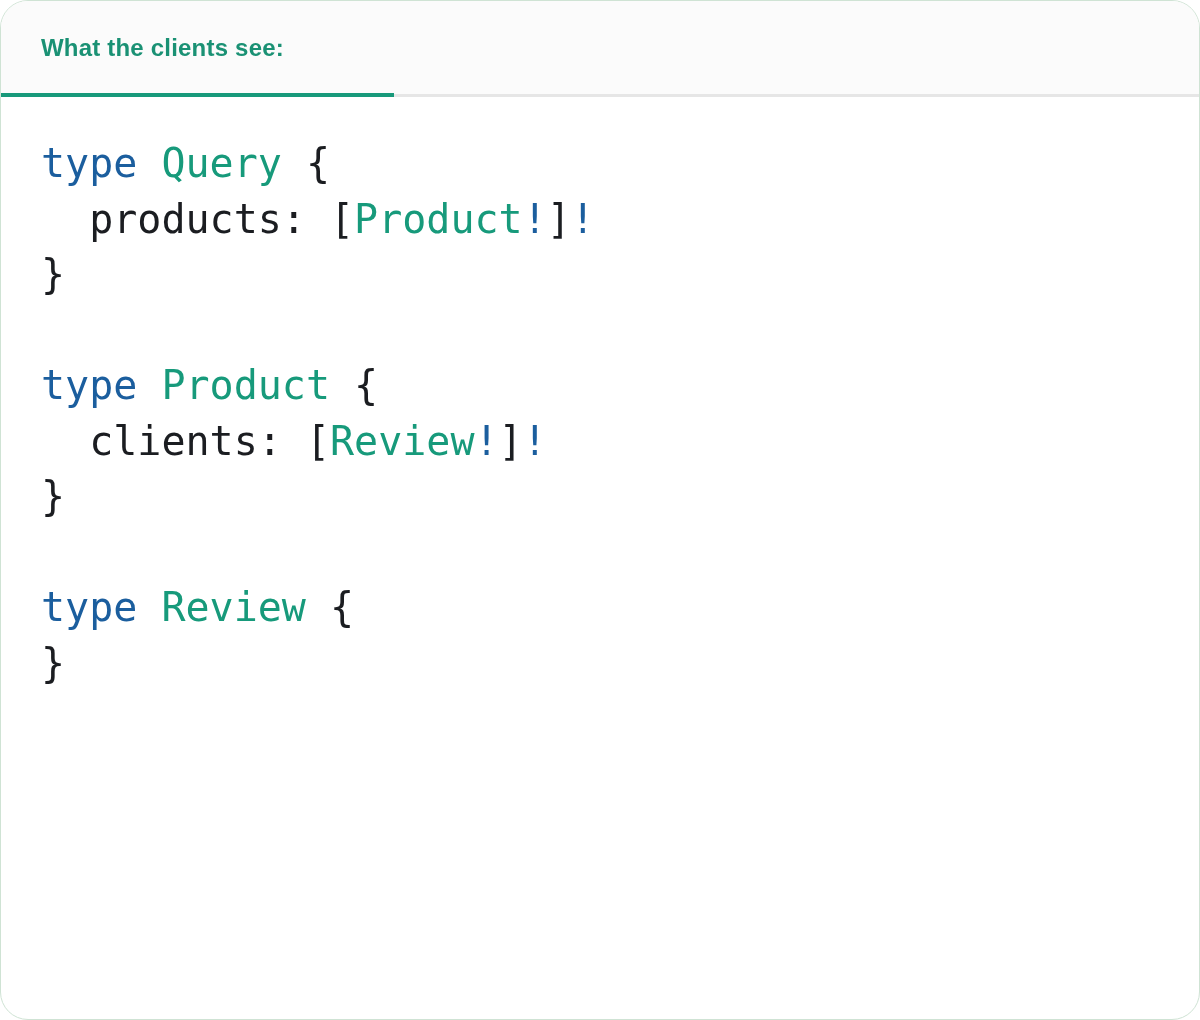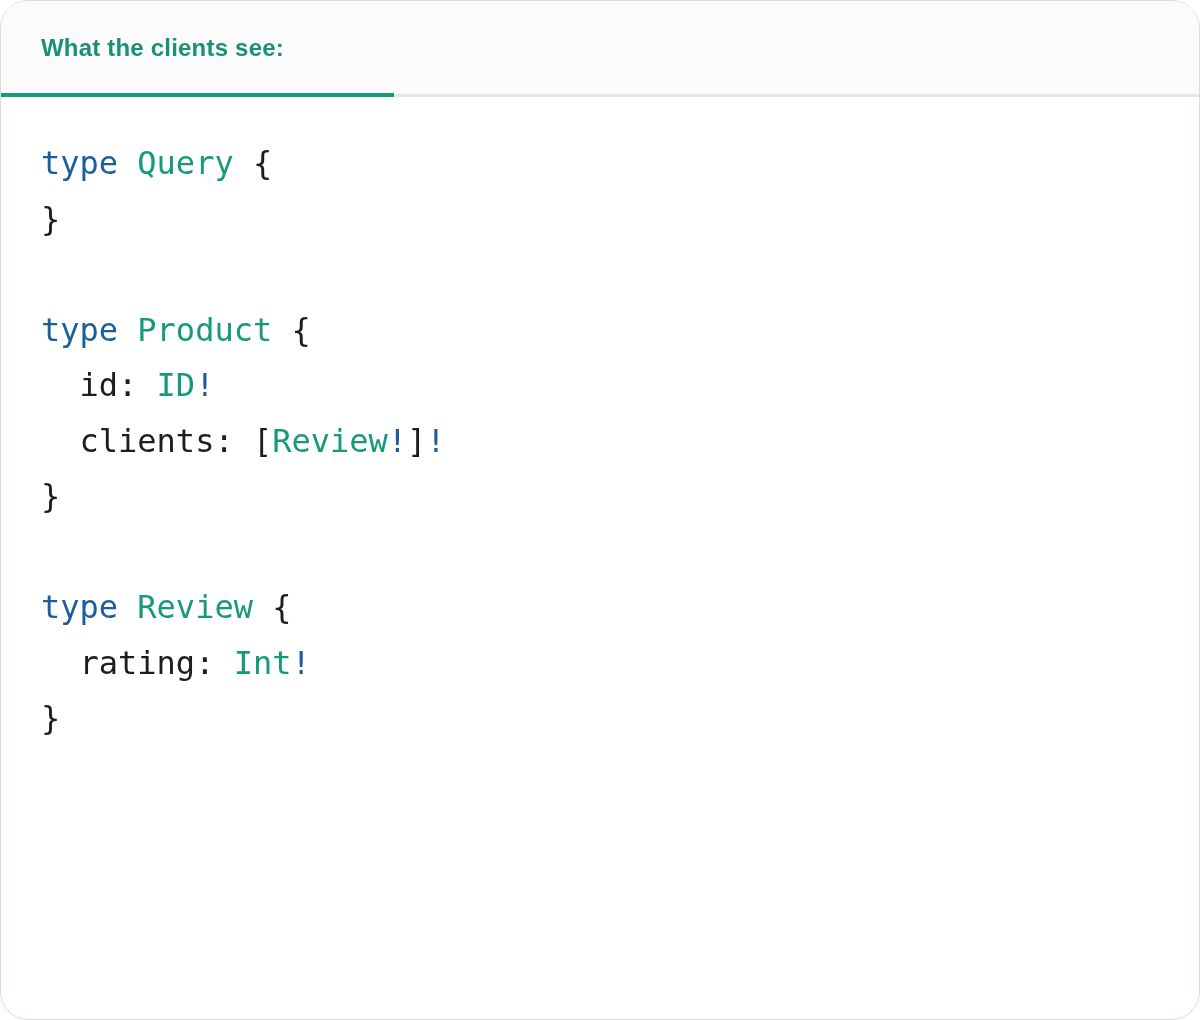--- a/index.html
+++ b/index.html
@@ -54,21 +54,21 @@
     position: absolute;
     left: 0;
     bottom: -3px;
     width: 393px;
     height: 4px;
     background: var(--underline);
   }
   .code-block {
     padding: 39px 23px 0 40px;
     font-family: "DejaVu Sans Mono", "Liberation Mono", monospace;
-    font-size: 32px;
+    font-size: 40px;
     line-height: 55.5px;
     color: var(--code-text);
   }
   .code-line {
     white-space: pre;
     min-height: 55.5px;
   }
   .tok-kw   { color: var(--blue); }
   .tok-ty   { color: var(--teal); }
   .tok-bg   { color: var(--blue); }
@@ -79,24 +79,23 @@
 
 <div class="panel">
   <div class="panel-header">
     <div class="tab">
       <span class="tab-label">What the clients see:</span>
     </div>
     <div class="tab-indicator"></div>
   </div>
   <div class="code-block">
       <div class="code-line"><span class="tok-kw">type</span><span class="tok-pl"> </span><span class="tok-ty">Query</span><span class="tok-pl"> {</span></div>
+      <div class="code-line"><span class="tok-pl">  products: [</span><span class="tok-ty">Product</span><span class="tok-bg">!</span><span class="tok-pl">]</span><span class="tok-bg">!</span></div>
       <div class="code-line"><span class="tok-pl">}</span></div>
       <div class="code-line"></div>
       <div class="code-line"><span class="tok-kw">type</span><span class="tok-pl"> </span><span class="tok-ty">Product</span><span class="tok-pl"> {</span></div>
-      <div class="code-line"><span class="tok-pl">  id: </span><span class="tok-ty">ID</span><span class="tok-bg">!</span></div>
       <div class="code-line"><span class="tok-pl">  clients: [</span><span class="tok-ty">Review</span><span class="tok-bg">!</span><span class="tok-pl">]</span><span class="tok-bg">!</span></div>
       <div class="code-line"><span class="tok-pl">}</span></div>
       <div class="code-line"></div>
       <div class="code-line"><span class="tok-kw">type</span><span class="tok-pl"> </span><span class="tok-ty">Review</span><span class="tok-pl"> {</span></div>
-      <div class="code-line"><span class="tok-pl">  rating: </span><span class="tok-ty">Int</span><span class="tok-bg">!</span></div>
       <div class="code-line"><span class="tok-pl">}</span></div>
     </div>
 </div>
 
 </body></html>

